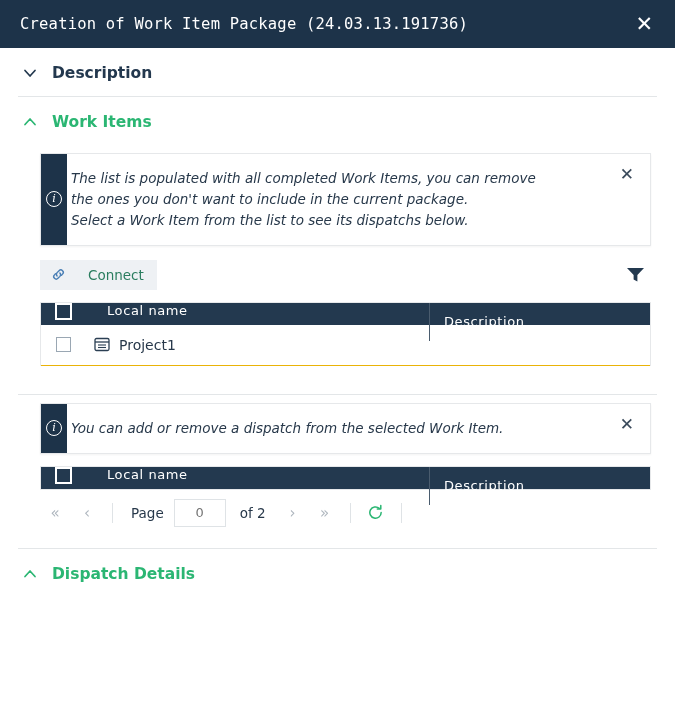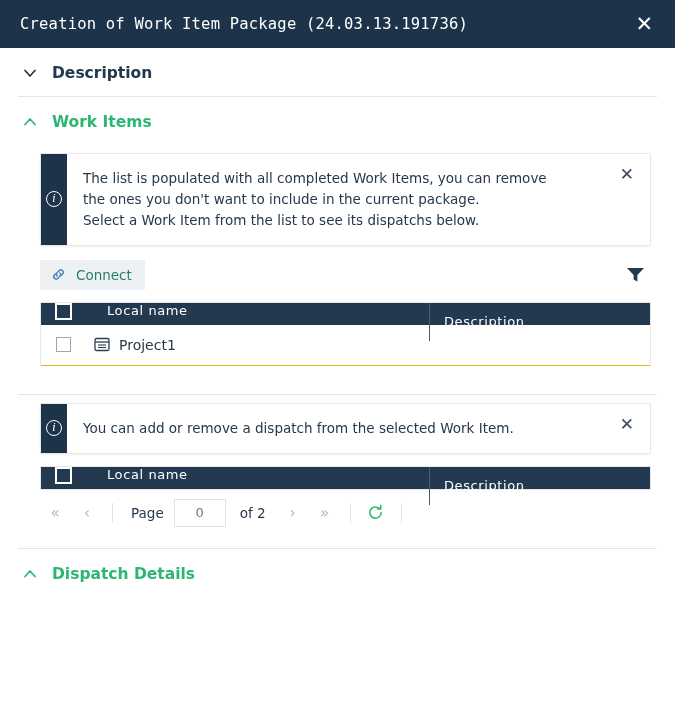--- a/index.html
+++ b/index.html
@@ -97,21 +97,22 @@
     border: 1.5px solid #ffffff;
     color: #ffffff;
     font-size: 11px;
     line-height: 13px;
     text-align: center;
     font-family: "DejaVu Serif", serif;
     font-style: italic;
   }
   .banner-text {
     flex: 1 1 auto;
-    padding: 14px 10px 14px 16px;
+    padding: 14px 10px 14px 4px;
+    font-style: italic;
     font-size: 13.5px;
     color: #27384a;
     line-height: 1.55;
   }
   .banner-close {
     flex: 0 0 auto;
     padding: 12px 16px 0 8px;
     font-size: 17px;
     color: #3a4a5b;
     cursor: pointer;
@@ -120,21 +121,21 @@
   
   .toolbar {
     display: flex;
     align-items: center;
     justify-content: space-between;
     margin: 14px 10px 0 26px;
   }
   .connect-btn {
     display: inline-flex;
     align-items: center;
-    gap: 10px;
+    gap: 22px;
     background: #eef1f4;
     border: none;
     color: #2a7d5f;
     font-size: 13.5px;
     padding: 7px 13px 7px 11px;
     cursor: pointer;
     font-family: "DejaVu Sans", sans-serif;
   }
   .connect-btn .link-icon { color: #4a7fb5; display: flex; }
   .filter-btn {

